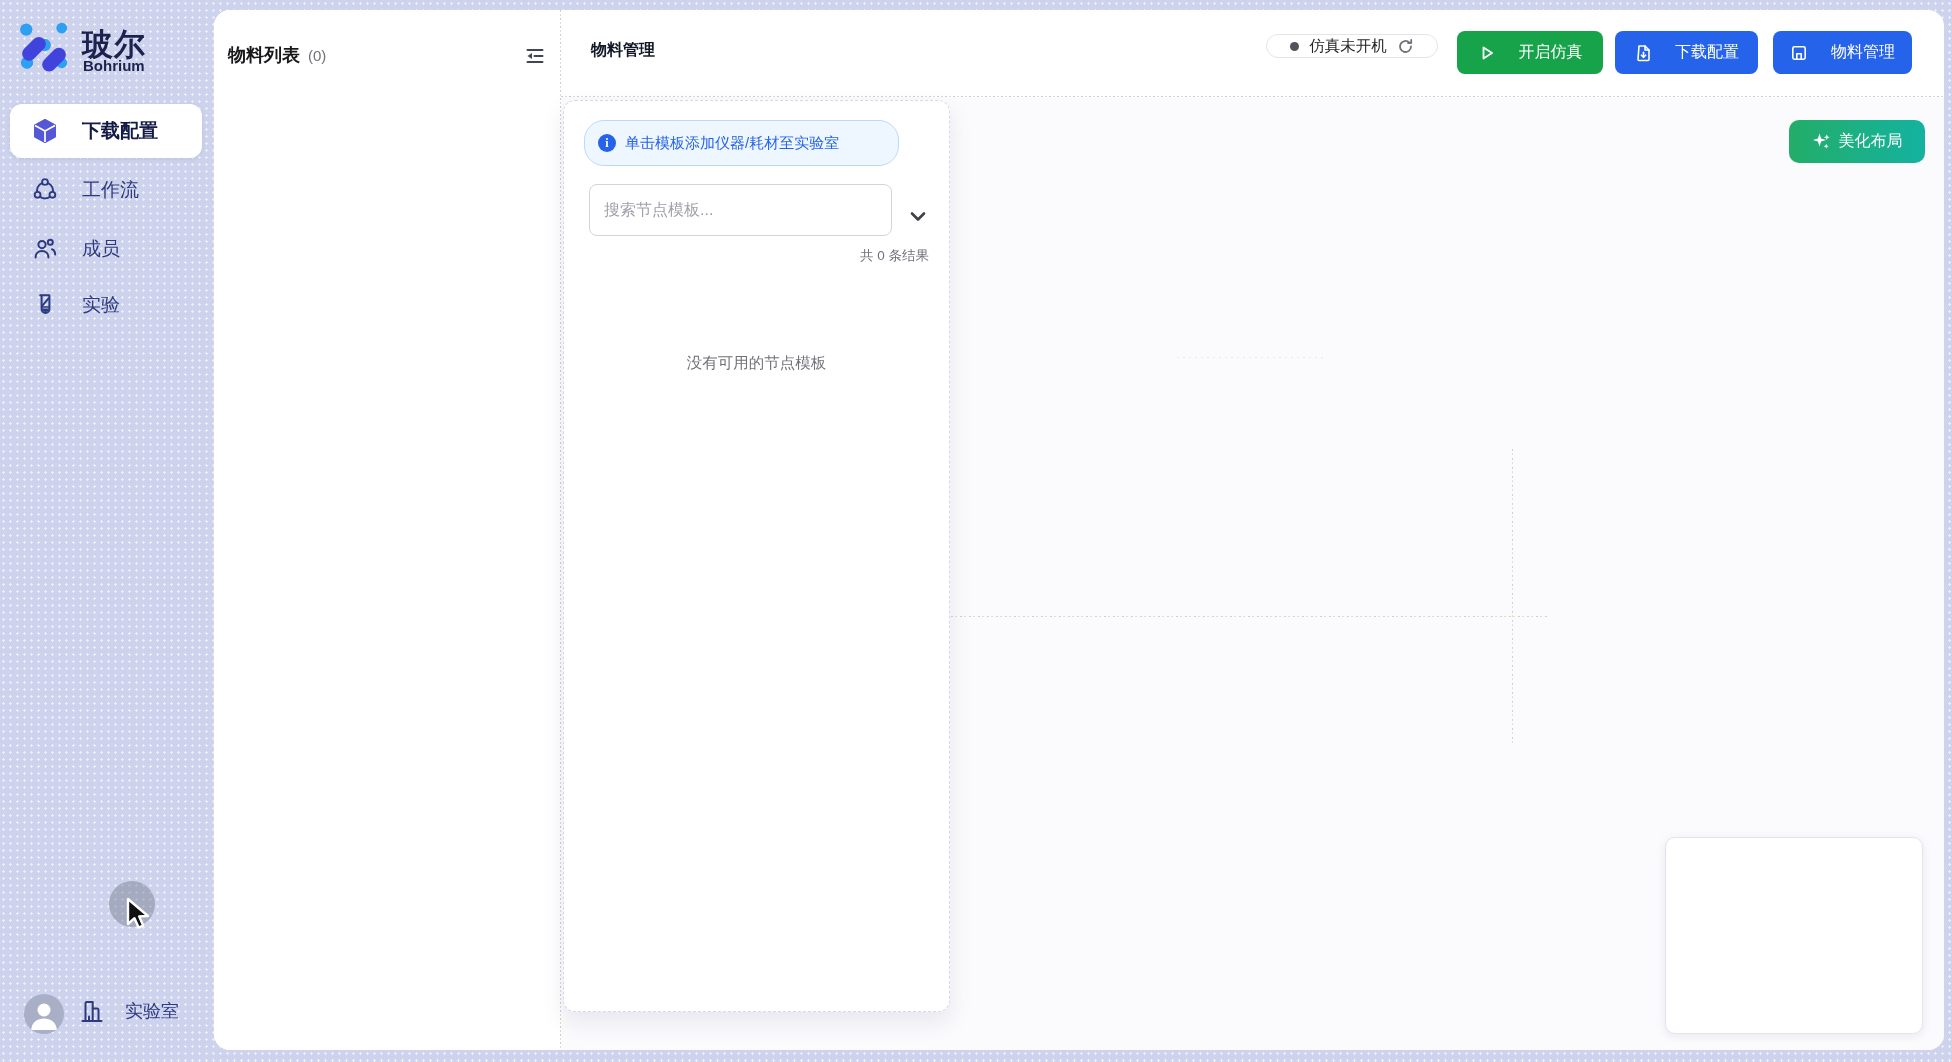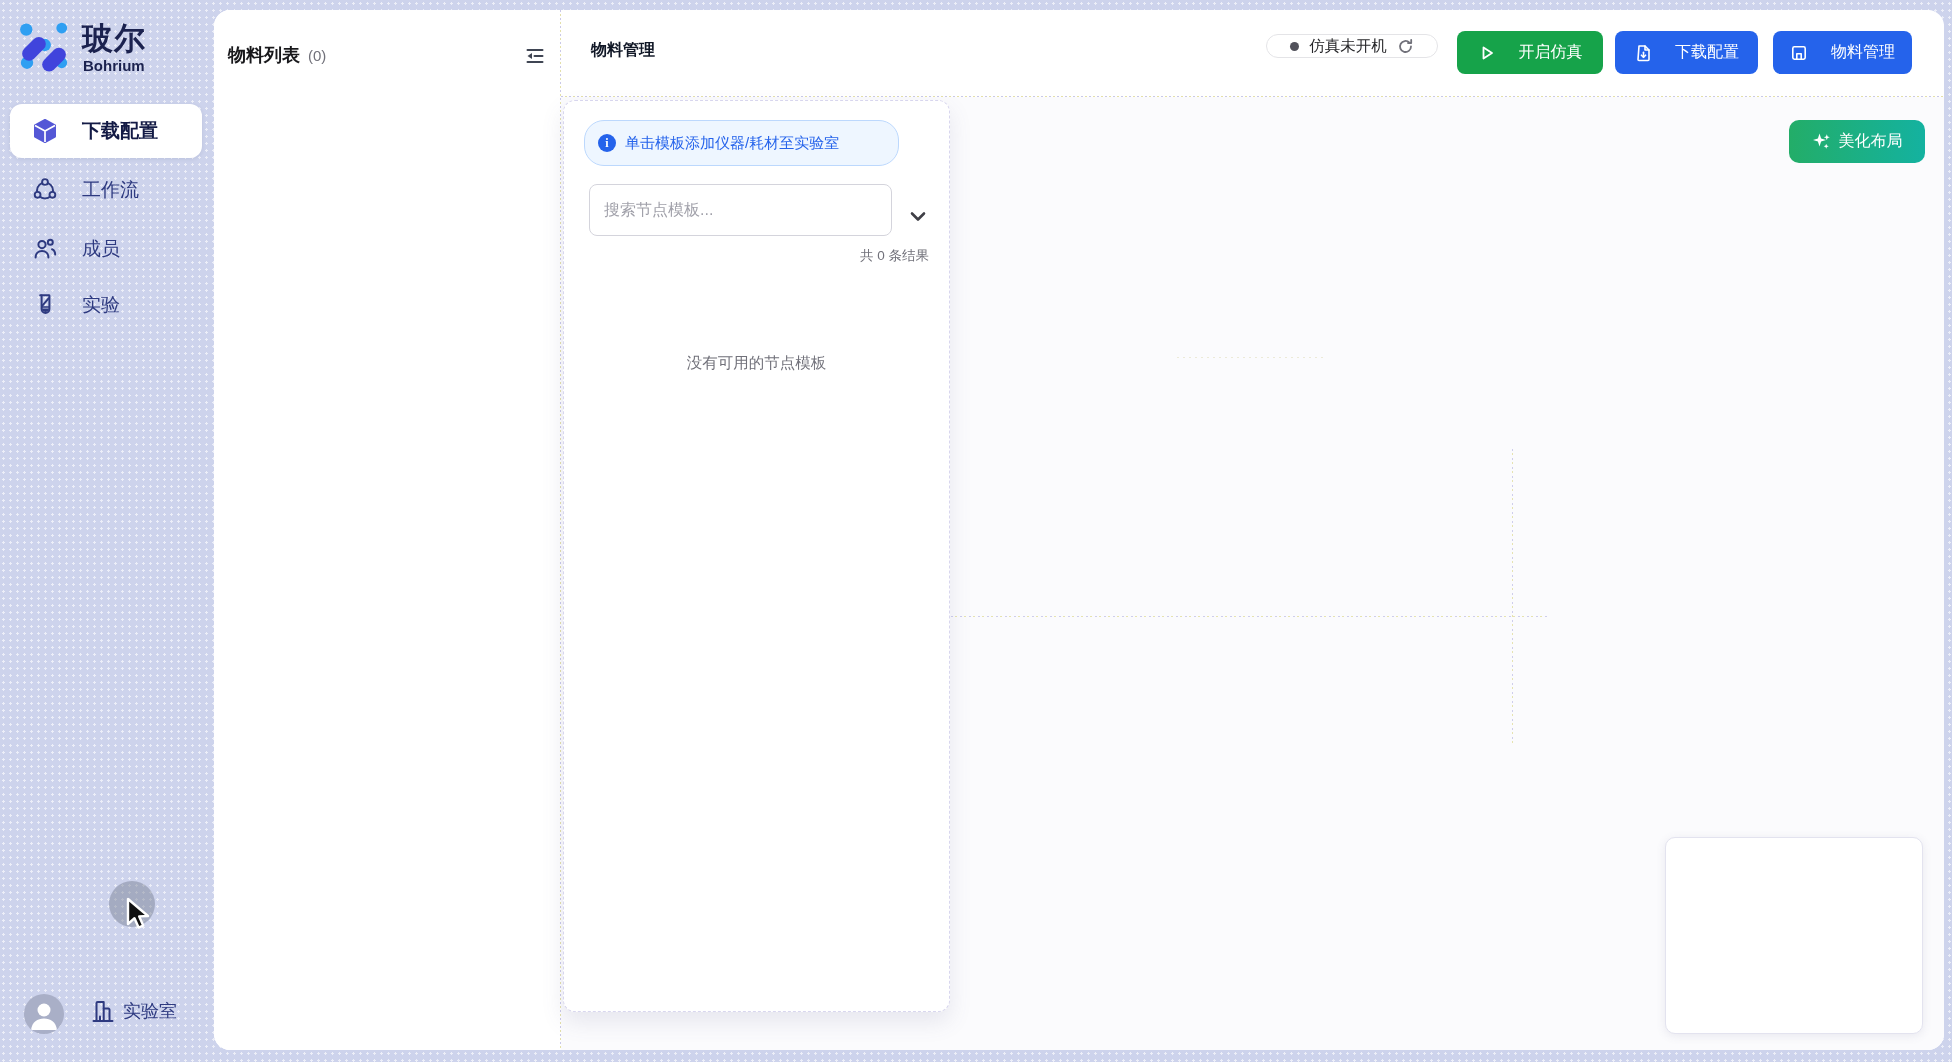--- a/index.html
+++ b/index.html
@@ -8,27 +8,27 @@
     position:relative; overflow:hidden;
     font-family:"Liberation Sans","DejaVu Sans",sans-serif;
     background-color:#cdd3ec;
     background-image: radial-gradient(rgba(255,255,255,.62) 1.1px, rgba(205,211,236,0) 1.3px);
     background-size:7px 7px;
     color:#1b224f;
   }
   
   .sidebar{ position:absolute; left:0; top:0; width:214px; height:1062px; }
   .logo-icon{ position:absolute; left:17px; top:16px; }
-  .logo-title{ position:absolute; left:82px; top:18px; font-size:31px; font-weight:700; color:#1b224f; letter-spacing:1px;}
+  .logo-title{ position:absolute; left:82px; top:24px; font-size:31px; font-weight:700; color:#1b224f; letter-spacing:1px;}
   .logo-sub{ position:absolute; left:83px; top:57px; font-size:15px; font-weight:700; color:#1b224f;}
   .nav-item{ position:absolute; left:10px; width:192px; height:48px; display:flex; align-items:center; gap:24px; padding-left:22px; cursor:pointer; font-size:19px; color:#2e3a80; font-weight:500;}
   .nav-item.active{ background:#fff; border-radius:12px; height:54px; box-shadow:0 1px 4px rgba(30,40,90,.10); color:#131a45; font-weight:600;}
   .nav-icon{ width:26px; height:26px; flex:0 0 26px; display:block; }
   .side-footer-avatar{ position:absolute; left:24px; top:994px; width:40px; height:40px; border-radius:50%; background:#a9afc7; overflow:hidden; cursor:pointer;}
-  .side-footer-lab{ position:absolute; left:90px; top:998px; display:flex; align-items:center; gap:7px; cursor:pointer; font-size:18px; color:#2e3a80; font-weight:500;}
+  .side-footer-lab{ position:absolute; left:79px; top:998px; display:flex; align-items:center; gap:20px; cursor:pointer; font-size:18px; color:#2e3a80; font-weight:500;}
   .ripple{ position:absolute; left:109px; top:881px; width:46px; height:46px; border-radius:50%; background:rgba(115,121,143,.45);}
   .cursor{ position:absolute; left:124px; top:897px; }
   
   .card{ position:absolute; left:214px; top:10px; width:1730px; height:1040px; background:#fff; border-radius:16px; overflow:hidden; }
   
   .materials{ position:absolute; left:0; top:0; width:346px; height:100%; background:#fff; }
   .materials-title{ position:absolute; left:14px; top:33px; font-size:18px; font-weight:700; color:#18181b; }
   .materials-count{ font-size:15px; font-weight:400; color:#71717a; margin-left:8px; }
   .collapse-btn{ position:absolute; left:309px; top:34px; width:24px; height:24px; cursor:pointer; }
   .v-divider{ position:absolute; left:346px; top:0; width:1px; height:100%;

